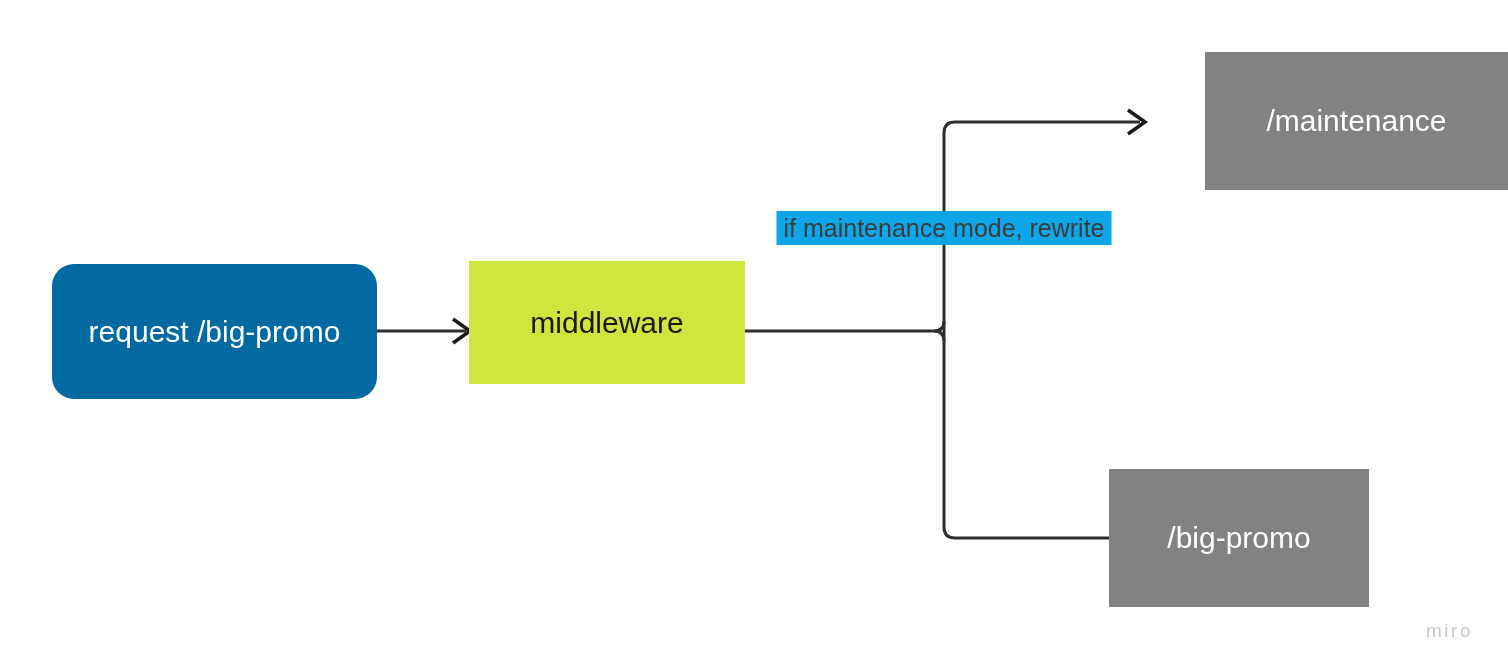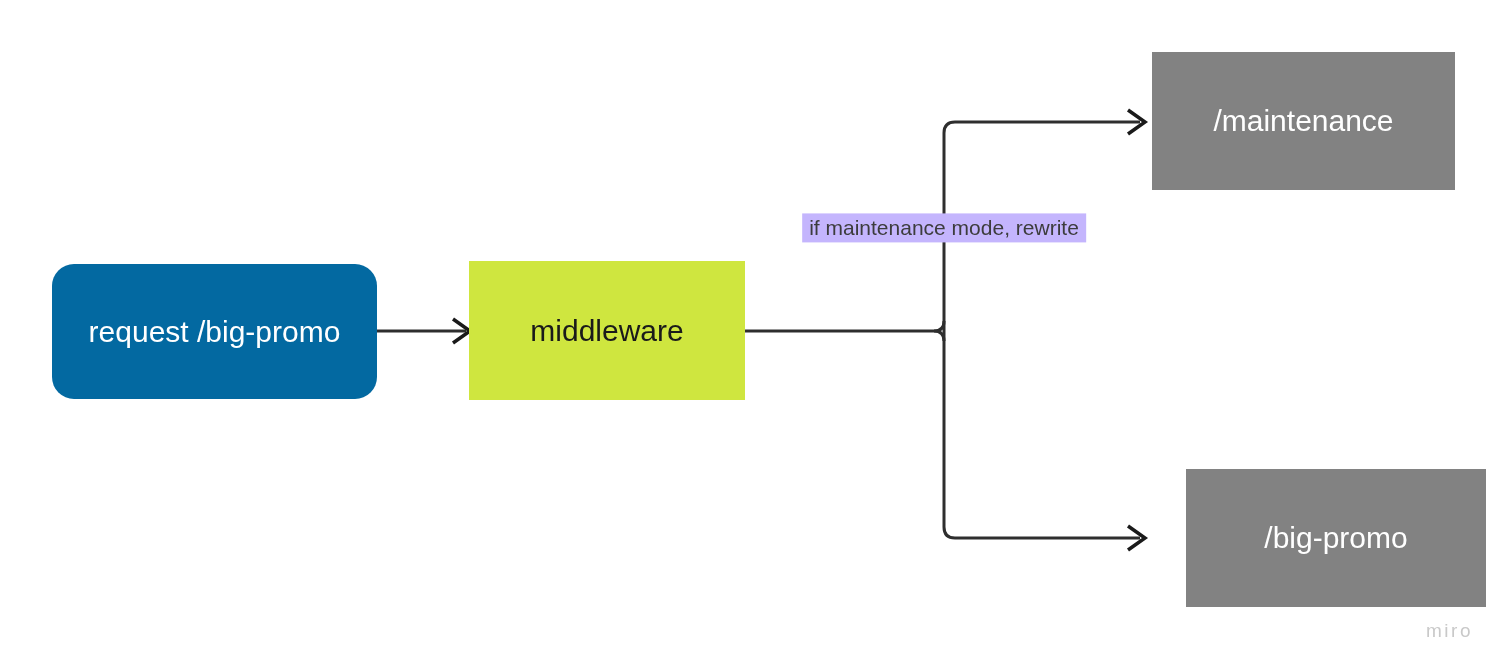--- a/index.html
+++ b/index.html
@@ -35,40 +35,40 @@
     height: 135px;
     background: #0369a1;
     color: #ffffff;
     border-radius: 22px;
     font-size: 30px;
   }
   .node-middleware {
     left: 469px;
     top: 261px;
     width: 276px;
-    height: 139px;
+    height: 123px;
     background: #cfe63f;
     color: #1a1a1a;
     border-radius: 0;
     font-size: 30px;
   }
   .node-maintenance {
-    left: 1152px;
+    left: 1205px;
     top: 52px;
     width: 303px;
     height: 138px;
     background: #828282;
     color: #ffffff;
     border-radius: 0;
     font-size: 30px;
   }
   .node-bigpromo {
-    left: 1186px;
+    left: 1109px;
     top: 469px;
-    width: 300px;
+    width: 260px;
     height: 138px;
     background: #828282;
     color: #ffffff;
     border-radius: 0;
     font-size: 30px;
   }
   #edges {
     position: absolute;
     left: 0;
     top: 0;
@@ -86,23 +86,23 @@
   .arrow-head {
     fill: none;
     stroke: #1a1a1a;
     stroke-width: 3.5;
     stroke-linecap: butt;
     stroke-linejoin: miter;
   }
   .edge-label {
     position: absolute;
     transform: translate(-50%, -50%);
-    background: #c4b5fd;
+    background: #0ea5e9;
     color: #3c3c3c;
-    font-size: 21px;
+    font-size: 25px;
     line-height: 1.2;
     white-space: nowrap;
     padding: 2px 7px;
     user-select: none;
   }
   .watermark {
     position: absolute;
     right: 35px;
     top: 609px;
     color: #c9c9c9;

